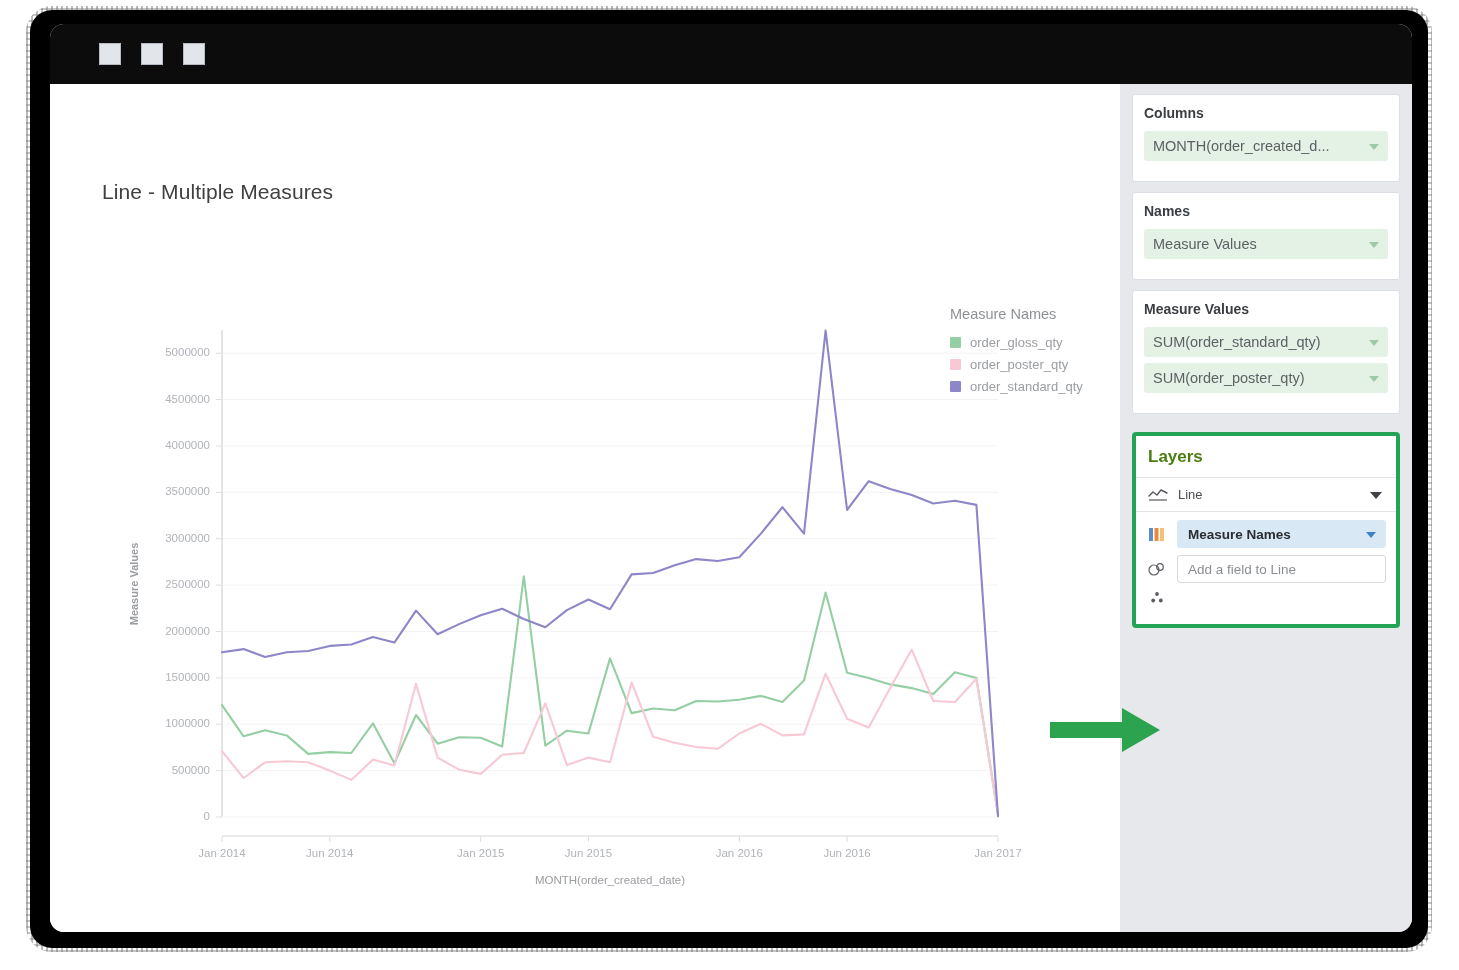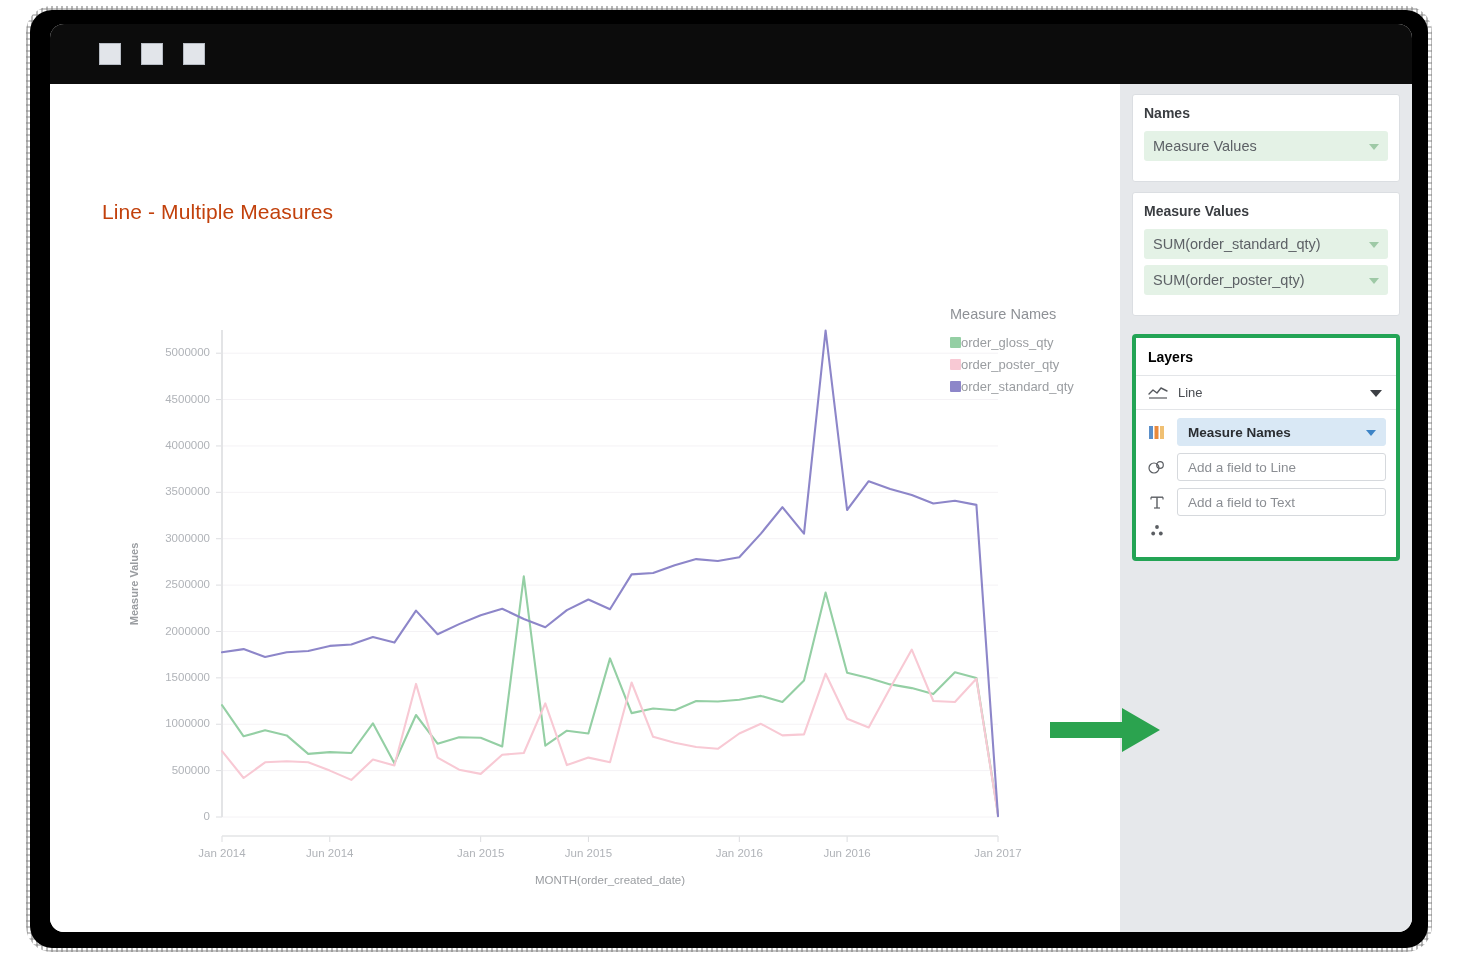--- a/index.html
+++ b/index.html
@@ -65,23 +65,22 @@
   
   #viz {
     position: relative;
     width: 1070px; height: 848px;
     background: #ffffff;
   }
   #chart-title {
     position: absolute;
     left: 52px; top: 96px;
     font-size: 21px;
-    color: #c2410c;
+    color: #404040;
     letter-spacing: .1px;
-    margin-top: 20px;
   }
   #plot-wrap { position: absolute; left: 0; top: 0; width: 1070px; height: 848px; }
   #plot-svg { position: absolute; left: 0; top: 0; }
 
   .ytick-label {
     font-size: 11.5px; fill: #b0b3b8;
     text-anchor: end; dominant-baseline: middle;
   }
   .xtick-label {
     font-size: 11.5px; fill: #b0b3b8; text-anchor: middle;
@@ -91,21 +90,21 @@
 
   #legend {
     position: absolute;
     left: 900px; top: 222px;
     width: 180px;
   }
   #legend-title {
     font-size: 14.5px; color: #8e9196; margin-bottom: 13px;
   }
   .legend-row {
-    display: flex; align-items: center; margin-bottom: 7px;
+    display: flex; align-items: center; gap: 9px; margin-bottom: 7px;
   }
   .legend-swatch { width: 11px; height: 11px; border-radius: 1px; }
   .legend-label { font-size: 13px; color: #9a9da1; }
 
   
   #sidebar {
     width: 292px; height: 848px;
     background: #e6e8eb;
     padding: 10px 12px 0 12px;
   }
@@ -145,21 +144,21 @@
   #layers-card {
     background: #ffffff;
     border: 4px solid #23a455;
     border-radius: 4px;
     padding: 0;
     margin-top: 18px;
   }
   #layers-head {
     padding: 11px 20px 10px 12px;
     border-bottom: 1px solid #e3e5e8;
-    font-size: 14px; font-weight: 700; color: #000000;
+    font-size: 17px; font-weight: 700; color: #4d7c0f;
   }
   #layers-mark {
     display: flex; align-items: center;
     padding: 9px 12px;
     border-bottom: 1px solid #e3e5e8;
     position: relative;
   }
   #layers-mark .mark-label {
     font-size: 13px; color: #4a4d52; margin-left: 10px;
   }
@@ -302,20 +301,27 @@
             </div>
         </div>
 
         <svg id="arrow" width="120" height="70">
           <polygon points="0,26 72,26 72,12 110,34 72,56 72,42 0,42" fill="#2ba34f"></polygon>
         </svg>
       </div>
 
       <div id="sidebar">
 
+        <div class="card">
+          <div class="card-title">Columns</div>
+          <div class="pill">
+            <span>MONTH(order_created_d...</span>
+            <span class="caret"></span>
+          </div>
+        </div>
 
         <div class="card">
           <div class="card-title">Names</div>
           <div class="pill">
             <span>Measure Values</span>
             <span class="caret"></span>
           </div>
         </div>
 
         <div class="card">
@@ -363,34 +369,20 @@
                 <svg width="18" height="15" viewBox="0 0 18 15">
                   <circle cx="6" cy="8" r="5" fill="none" stroke="#5a5d62" stroke-width="1.2"></circle>
                   <circle cx="12" cy="5" r="3.3" fill="none" stroke="#5a5d62" stroke-width="1.2"></circle>
                 </svg>
               </span>
               <span class="field-box">
                 <span>Add a field to Line</span>
               </span>
             </div>
 
-            <div class="field-row">
-              <span class="field-icon">
-                <svg width="16" height="15" viewBox="0 0 16 15">
-                  <line x1="2" y1="2.2" x2="14" y2="2.2" stroke="#5a5d62" stroke-width="1.4"></line>
-                  <line x1="8" y1="2.2" x2="8" y2="13" stroke="#5a5d62" stroke-width="1.4"></line>
-                  <line x1="5" y1="13" x2="11" y2="13" stroke="#5a5d62" stroke-width="1.2"></line>
-                  <line x1="2" y1="2.2" x2="2" y2="4.6" stroke="#5a5d62" stroke-width="1.2"></line>
-                  <line x1="14" y1="2.2" x2="14" y2="4.6" stroke="#5a5d62" stroke-width="1.2"></line>
-                </svg>
-              </span>
-              <span class="field-box">
-                <span>Add a field to Text</span>
-              </span>
-            </div>
 
             <div class="field-row">
               <span class="field-icon">
                 <svg width="16" height="15" viewBox="0 0 16 15">
                   <circle cx="8" cy="4" r="1.9" fill="#5a5d62"></circle>
                   <circle cx="4.2" cy="10.5" r="1.9" fill="#5a5d62"></circle>
                   <circle cx="11.8" cy="10.5" r="1.9" fill="#5a5d62"></circle>
                 </svg>
               </span>
             </div>

